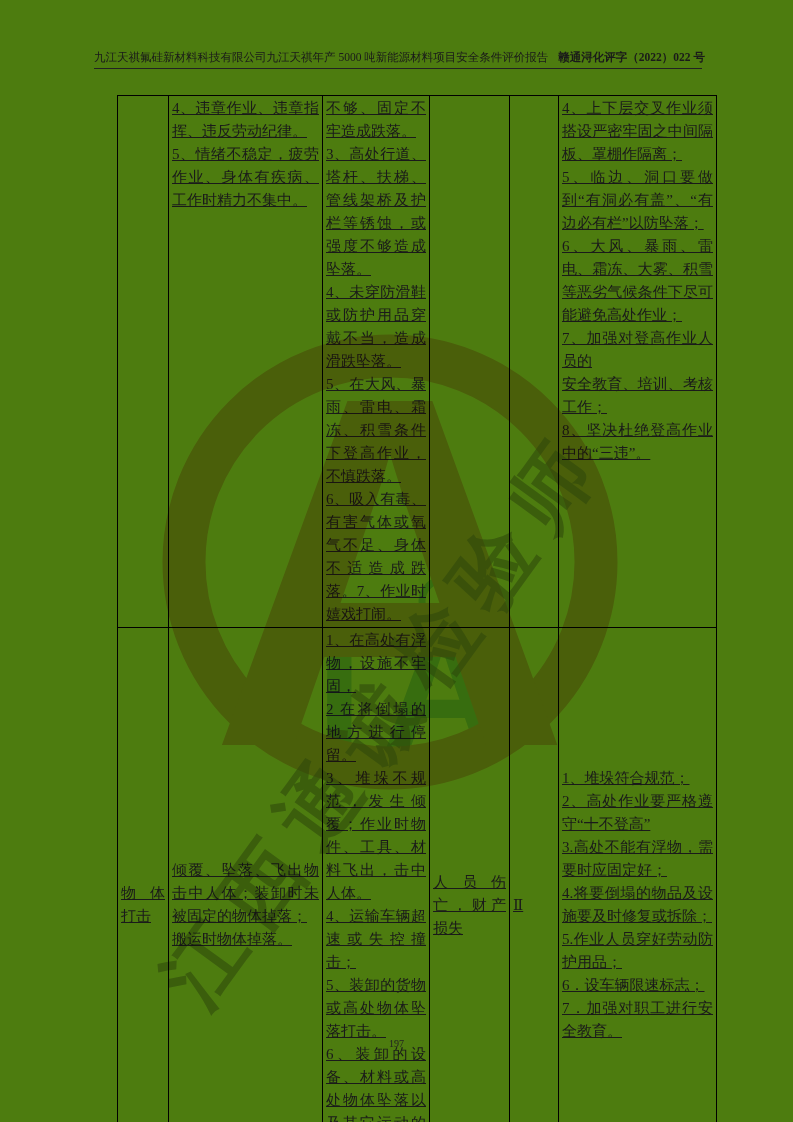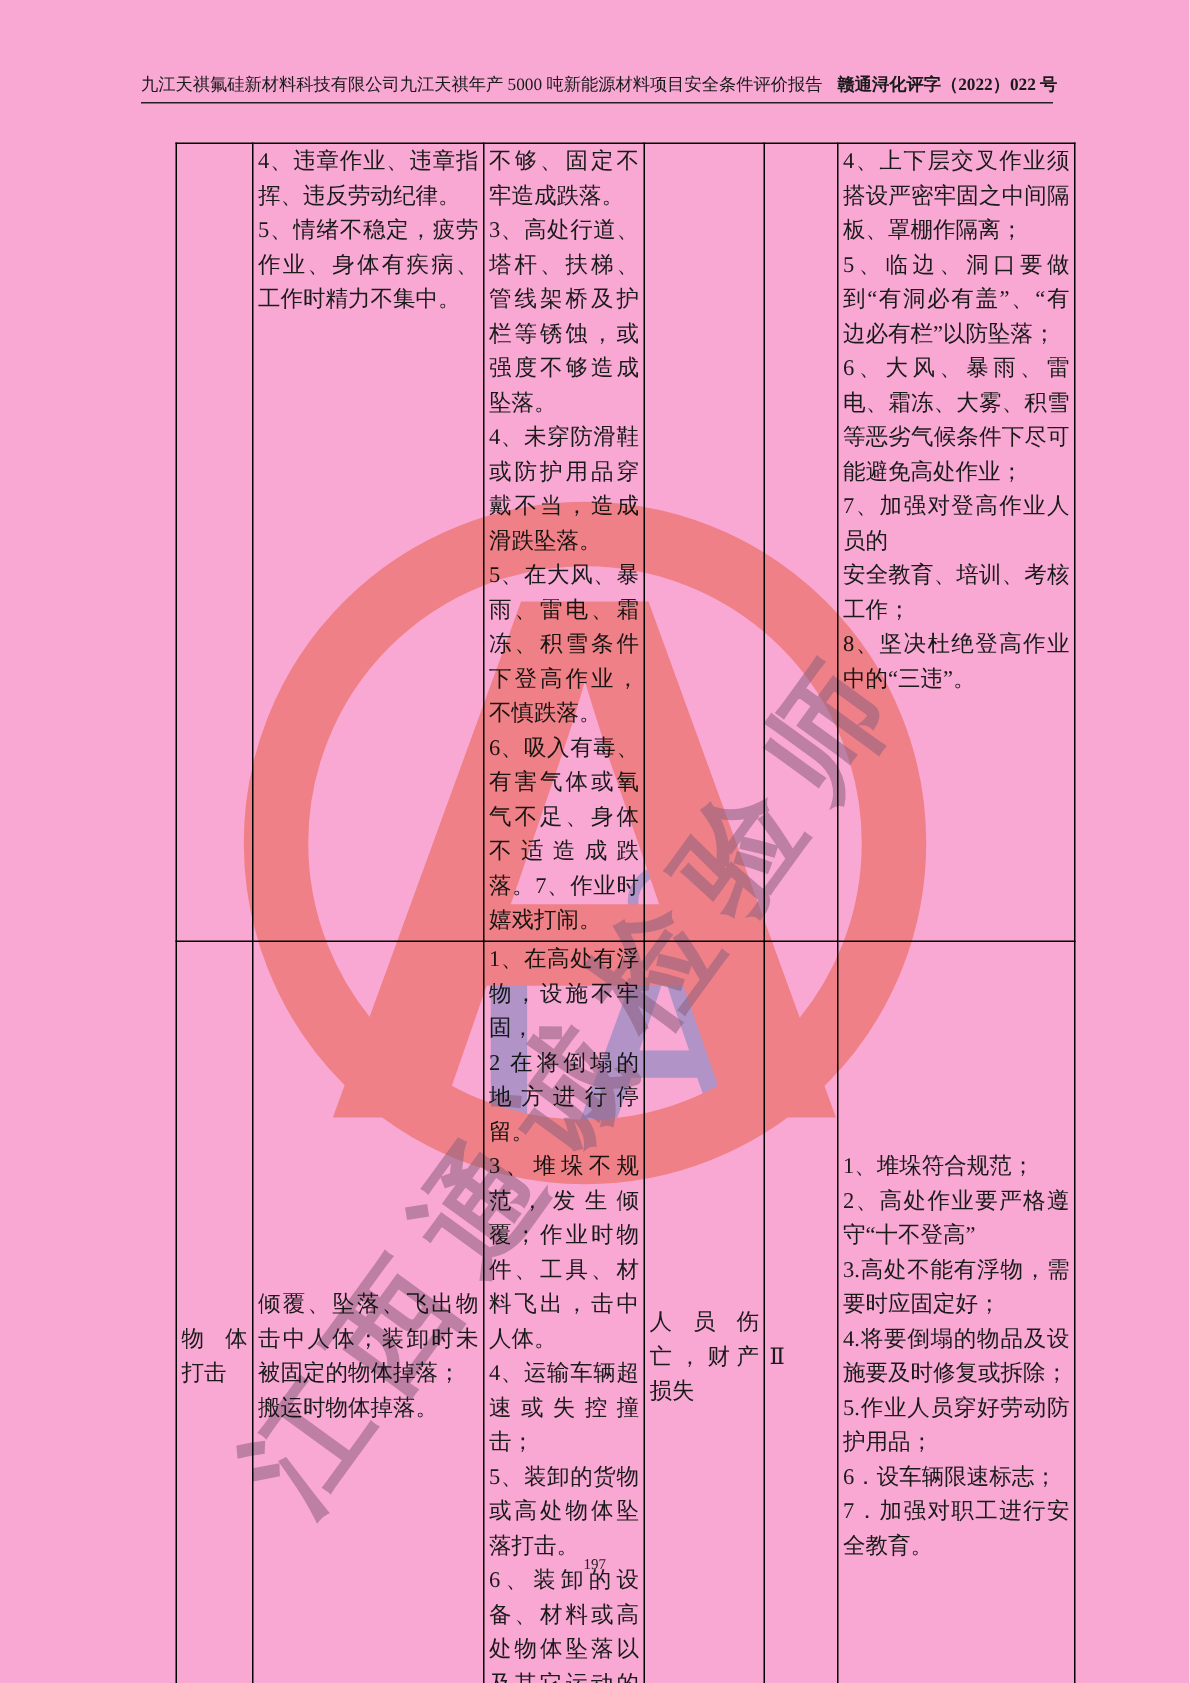--- a/index.html
+++ b/index.html
@@ -1,20 +1,20 @@
 <!DOCTYPE html>
 <html><head>
 <meta charset="utf-8">
 <style>
   html,body{margin:0;padding:0;background:#ffffff;}
   .page{
     position:relative;
     width:793px;height:1122px;
     margin:0 auto;
-    background:#f9a8d4;
+    background:#4d7c0f;
     overflow:hidden;
     font-family:"Liberation Serif","DejaVu Serif",serif;
     color:#1a1a1a;
   }
   .content{position:relative;z-index:1;}
   
   .header{
     position:absolute;top:50px;left:94px;width:608px;
     display:flex;justify-content:space-between;align-items:flex-end;
     border-bottom:1px solid #222;
@@ -30,20 +30,21 @@
     width:599px;
   }
   table.main td{
     border:1px solid #000;
     font-size:15px;line-height:23px;
     padding:1px 3px;
     white-space:pre-line;
     text-align:justify;
     text-align-last:left;
     overflow:hidden;
+    text-decoration:underline;
   }
   tr.r1{height:463px;}
   tr.r2{height:457px;}
   td.v-top{vertical-align:top;}
   td.v-mid{vertical-align:middle;}
   td.center{text-align:center;text-align-last:center;}
   
   .watermark{
     position:absolute;inset:0;z-index:2;
     pointer-events:none;

